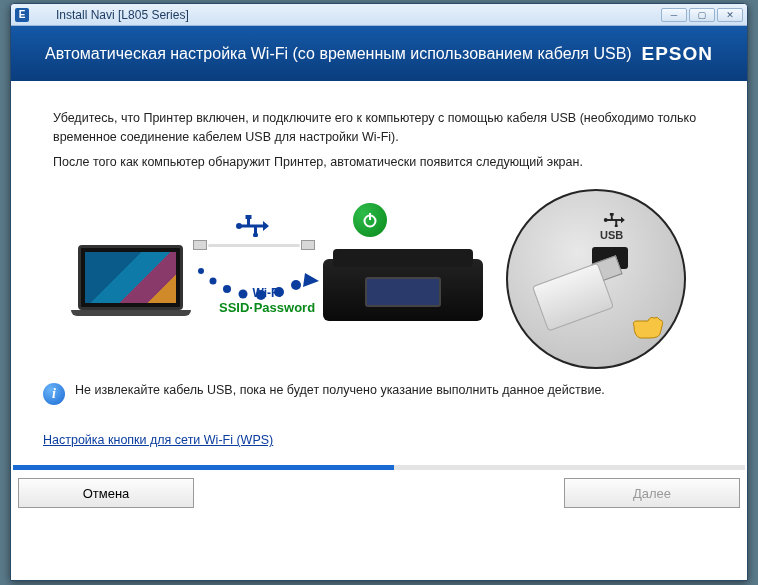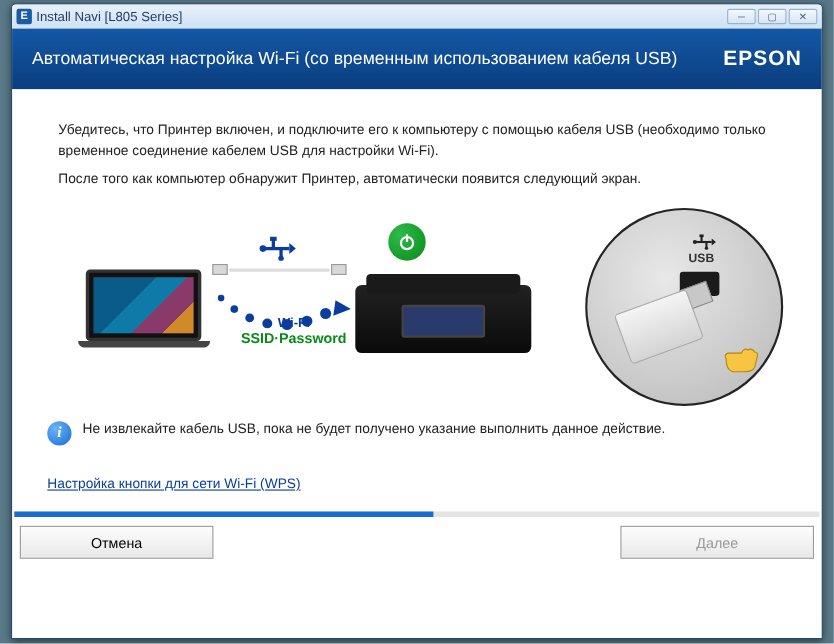--- a/index.html
+++ b/index.html
@@ -1,23 +1,23 @@
 <!DOCTYPE html>
 <html><head>
 <meta charset="utf-8">
 <style>
   * { box-sizing: border-box; margin: 0; padding: 0; }
   body { font-family: "Segoe UI", Tahoma, sans-serif; font-size: 12px; background: #5a7a8a; width: 758px; height: 585px; overflow: hidden; position: relative; }
   .window { position: absolute; left: 10px; top: 3px; width: 738px; height: 578px; background: #fff; border: 1px solid #2a4a6a; box-shadow: 0 2px 8px rgba(0,0,0,.5); border-radius: 4px 4px 0 0; }
   .titlebar { height: 22px; background: linear-gradient(#e8f1fb,#cfe2f5); border-bottom: 1px solid #9ab7d6; display: flex; align-items: center; padding: 0 4px; border-radius: 4px 4px 0 0; }
   .titlebar .app-icon { width: 14px; height: 14px; background: #1b5aa6; color:#fff; font-size:10px; font-weight:bold; display:flex; align-items:center; justify-content:center; border-radius:2px; margin-right:4px;}
-  .titlebar .title { color:#1f3d63; font-size:12px; }
+  .titlebar .title { color:#1f3d63; font-size:12px;margin-left:23px; }
   .win-controls { margin-left:auto; display:flex; gap:2px; }
   .win-btn { width:26px; height:14px; background:linear-gradient(#f4f9ff,#d5e4f3); border:1px solid #96b3d2; border-radius:2px; display:flex; align-items:center; justify-content:center; font-size:9px; color:#46607d; cursor:pointer;}
-  .header { height:55px; background: linear-gradient(#1458a6,#0a3d7e); color:#fff; display:flex; align-items:center; padding:0 18px; }
+  .header { height:55px; background: linear-gradient(#1458a6,#0a3d7e); color:#fff; display:flex; align-items:center; padding:0 34px; }
   .header h1 { font-size:16px; font-weight:normal; flex:1; }
   .brand { font-family: Arial, sans-serif; font-size:19px; font-weight:bold; letter-spacing:1px; }
   .content { padding: 28px 32px 10px 32px; color:#222; }
   .instructions { font-size:12.5px; line-height:1.5; margin-bottom:6px;margin-left:10px;}
   .diagram { margin-top:14px; height:190px; position:relative; display:flex; align-items:center; justify-content:center; }
   .laptop { width:115px; height:75px; position:absolute; left:35px; top:60px; }
   .laptop-screen { width:105px; height:65px; background:#111; border:3px solid #333; border-radius:4px; position:relative; overflow:hidden;}
   .laptop-screen::before{content:"";position:absolute;inset:4px;background:linear-gradient(135deg,#0a5a8a 0 40%,#0d7aa8 40% 60%,#8a3a6a 60% 80%,#d08a2a 80%);}
   .laptop-base{width:120px;height:6px;background:#444;border-radius:0 0 6px 6px;margin-left:-7px;}
   .usb-icon { position:absolute; left:192px; top:30px; }
@@ -26,21 +26,21 @@
   .cable-wire{display:inline-block;width:92px;height:3px;background:#ddd;border-radius:2px;vertical-align:middle;margin:0 1px;}
   .wifi-arc{position:absolute;left:150px;top:78px;width:130px;height:40px;}
   .wifi-label{position:absolute;left:176px;top:101px;text-align:center;font-size:12px;}
   .wifi-label .w{color:#0a3d9e;font-weight:bold;}
   .wifi-label .s{color:#0a8a1a;font-weight:bold;font-size:13px;text-align:right;}
   .power-btn{position:absolute;left:310px;top:18px;width:34px;height:34px;border-radius:50%;background:radial-gradient(circle at 30% 30%,#2dbb4a,#0a8a1a);display:flex;align-items:center;justify-content:center;}
   .printer{position:absolute;left:280px;top:60px;width:160px;height:76px;}
   .printer-body{width:160px;height:62px;background:linear-gradient(#222,#0a0a0a);border-radius:6px;position:relative;margin-top:14px;}
   .printer-lid{position:absolute;top:-10px;left:10px;width:140px;height:18px;background:#1a1a1a;border-radius:4px;}
   .printer-panel{position:absolute;top:18px;left:42px;width:76px;height:30px;background:#2a3a6a;border:2px solid #444;border-radius:3px;}
-  .usb-detail{position:absolute;right:3px;top:4px;width:180px;height:180px;border:2px solid #252525;border-radius:50%;overflow:hidden;background:radial-gradient(circle at 40% 35%,#e8e8e8,#b8b8b8);}
+  .usb-detail{position:absolute;right:29px;top:4px;width:180px;height:180px;border:2px solid #252525;border-radius:50%;overflow:hidden;background:radial-gradient(circle at 40% 35%,#e8e8e8,#b8b8b8);}
   .usb-port-label{position:absolute;top:38px;left:92px;font-size:11px;font-weight:bold;color:#333;}
   .usb-port-sym{position:absolute;top:22px;left:95px;}
   .usb-port{position:absolute;top:56px;left:84px;width:36px;height:22px;background:#1a1a1a;border-radius:3px;}
   .usb-plug-big{position:absolute;top:82px;left:30px;width:70px;height:48px;background:linear-gradient(#f4f4f4,#d4d4d4);border:1px solid #aaa;border-radius:4px;transform:rotate(-20deg);}
   .usb-plug-tip{position:absolute;top:68px;left:86px;width:26px;height:20px;background:#c8c8c8;border:1px solid #888;transform:rotate(-20deg);}
   .usb-hand{position:absolute;bottom:24px;right:20px;}
   .note{display:flex;align-items:flex-start;gap:10px;margin-top:8px;font-size:12.5px;}
   .info-icon{width:22px;height:22px;border-radius:50%;background:radial-gradient(circle at 35% 30%,#6ab4f8,#1a6ad4);color:#fff;font-weight:bold;font-style:italic;font-family:Georgia,serif;display:flex;align-items:center;justify-content:center;font-size:14px;flex-shrink:0;}
   .link{color:#0a3d9e;text-decoration:underline;font-size:12.5px;margin-top:28px;display:inline-block;cursor:pointer;}
   .progress{height:5px;background:#e4e4e4;margin:8px 2px 0 2px;position:relative;}

